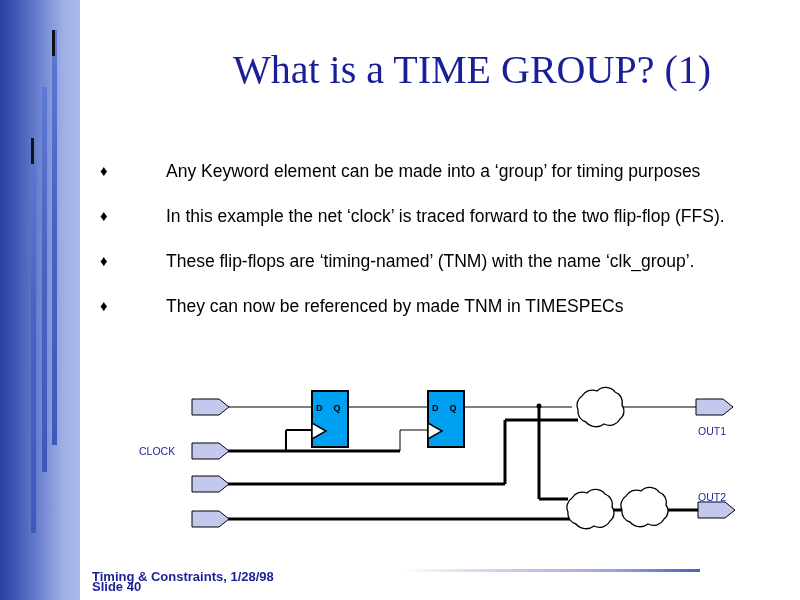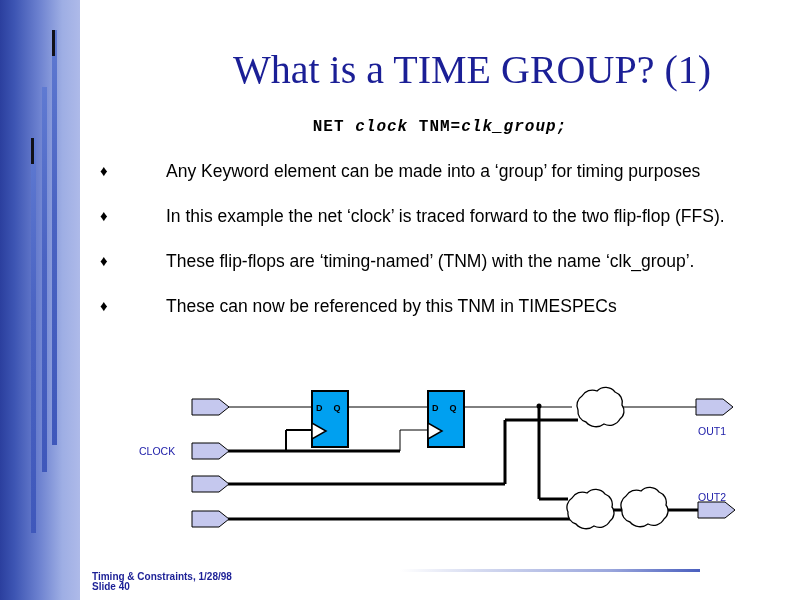--- a/index.html
+++ b/index.html
@@ -100,21 +100,21 @@
     position: absolute;
     left: 0; top: 0;
     width: 800px; height: 600px;
     pointer-events: none;
   }
 
   
   #footer {
     position: absolute;
     left: 92px; top: 572px;
-    font-size: 10px;
+    font-size: 13px;
     line-height: 10px;
     color: #1b1f96;
     font-weight: bold;
     font-family: "Liberation Sans", sans-serif;
   }
   #footer-rule {
     position: absolute;
     left: 400px; top: 569px;
     width: 300px; height: 3px;
     background: linear-gradient(90deg, #ffffff 0%, #d7dcf1 25%, #9aa6dc 70%, #4a5fbe 100%);
@@ -128,42 +128,41 @@
   <div id="left-band">
     <div class="band-stripe" style="left:52px; top:30px; height:415px;"></div>
     <div class="band-stripe" style="left:42px; top:87px; height:385px;"></div>
     <div class="band-stripe" style="left:31px; top:138px; height:395px;"></div>
     <div class="band-tick" style="left:52px; top:30px; height:26px;"></div>
     <div class="band-tick" style="left:31px; top:138px; height:26px;"></div>
   </div>
 
   <div id="title">What is a TIME GROUP? (1)</div>
 
-  <div id="code-line"><span>NET </span><span class="ital">clock</span><span> TNM=</span><span class="ital">clk_group;</span></div>
 
   <div id="bullets">
 
     <div class="bullet-row">
       <span class="bullet-mark">♦</span>
       <span class="bullet-text">Any Keyword element can be made into a ‘group’ for timing purposes</span>
     </div>
 
     <div class="bullet-row" style="margin-bottom:19px;">
       <span class="bullet-mark">♦</span>
       <span class="bullet-text">In this example the net ‘clock’ is traced forward to the two flip-flop (FFS).</span>
     </div>
 
     <div class="bullet-row">
       <span class="bullet-mark">♦</span>
       <span class="bullet-text">These flip-flops are ‘timing-named’ (TNM) with the name ‘clk_group’.</span>
     </div>
 
     <div class="bullet-row">
       <span class="bullet-mark">♦</span>
-      <span class="bullet-text">These can now be referenced by this TNM in TIMESPECs</span>
+      <span class="bullet-text">They can now be referenced by made TNM in TIMESPECs</span>
     </div>
 
   </div>
 
   <svg id="schematic" viewBox="0 0 800 600" width="800" height="600">
 
     <line x1="228" y1="407" x2="312" y2="407" stroke="#000" stroke-width="1"></line>
 
     <line x1="348" y1="407" x2="428" y2="407" stroke="#000" stroke-width="1"></line>
 

